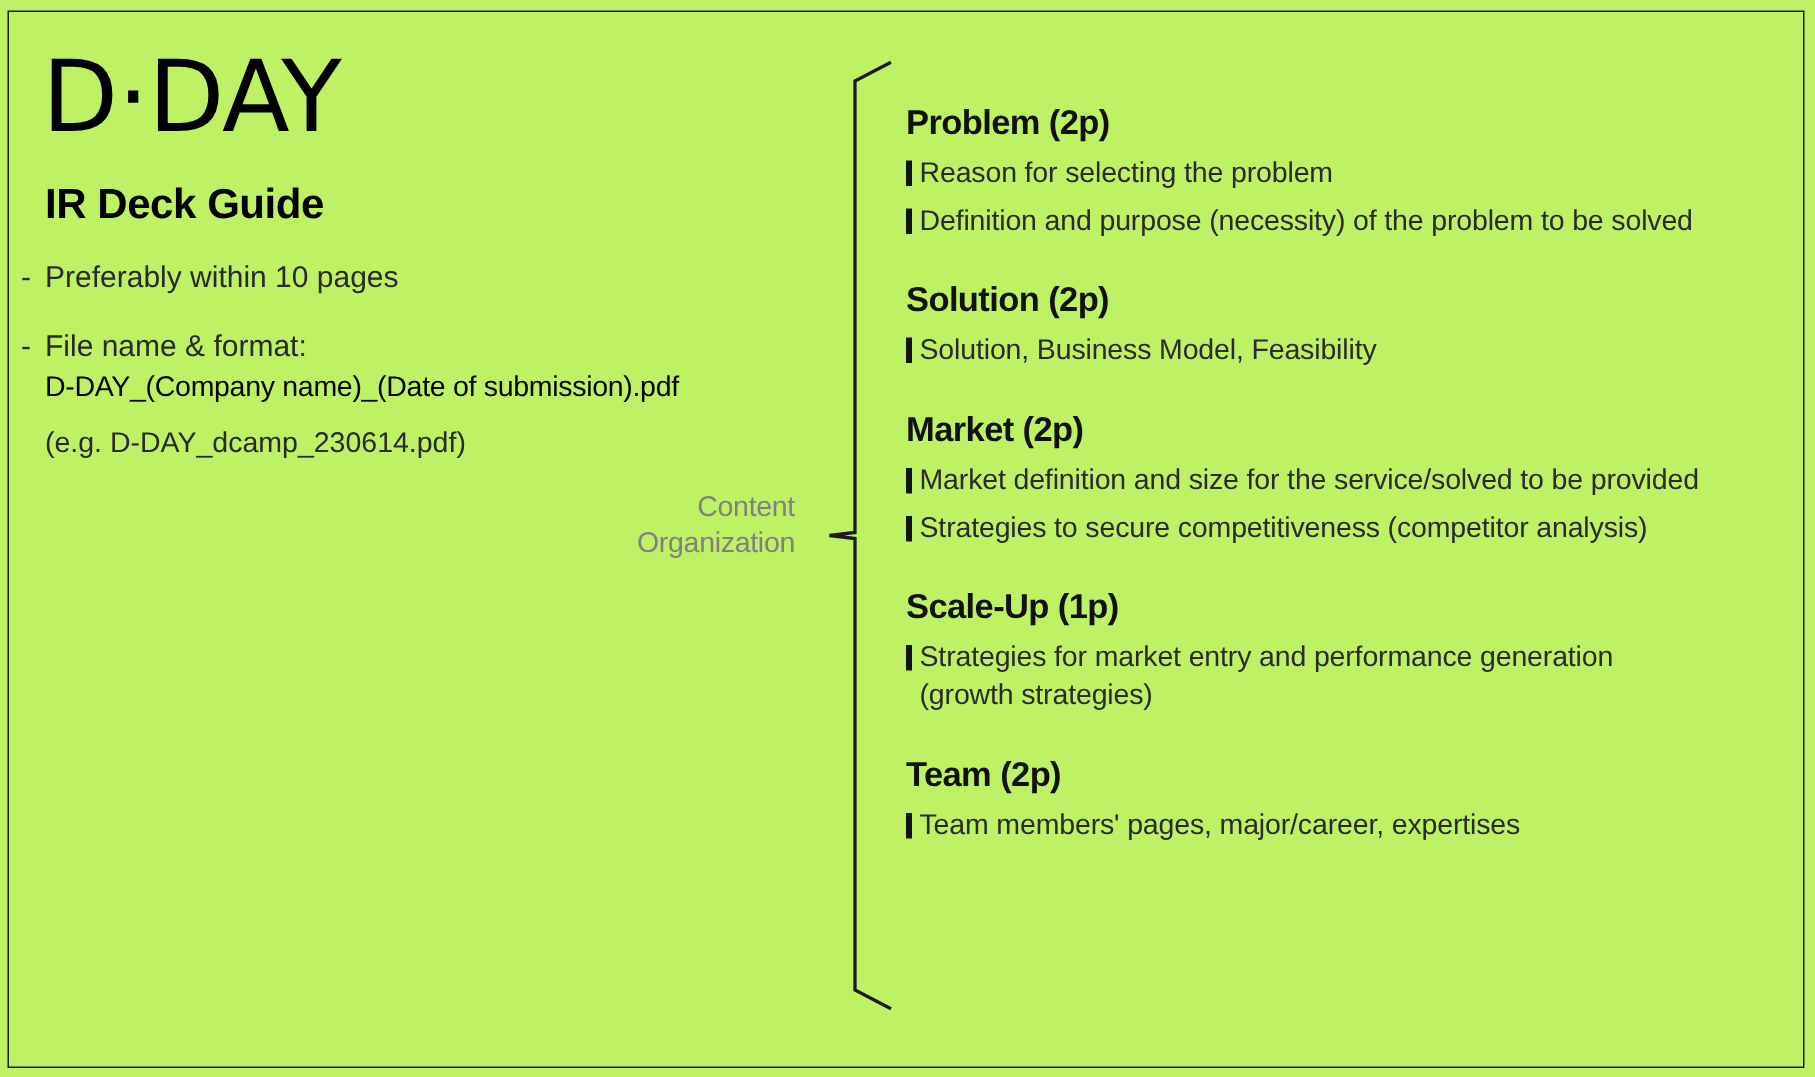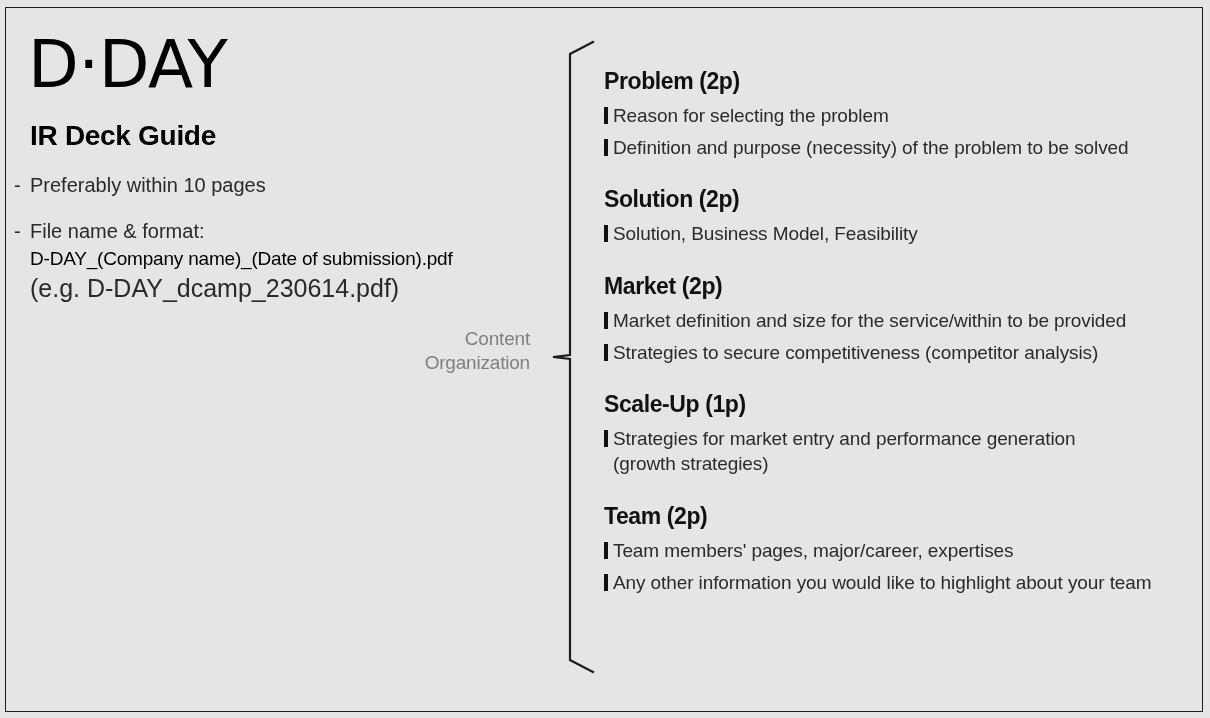--- a/index.html
+++ b/index.html
@@ -12,21 +12,21 @@
     height: 718px;
     font-family: "Liberation Sans", sans-serif;
     color: #1a1a1a;
     overflow: hidden;
   }
 
   #slide {
     position: relative;
     width: 1210px;
     height: 718px;
-    background: #e5e5e5;
+    background: #bef264;
   }
 
   
   #page-border {
     position: absolute;
     left: 5px;
     top: 7px;
     width: 1198px;
     height: 705px;
     border: 1.2px solid #1c1c1c;
@@ -82,23 +82,23 @@
   }
   .file-line {
     font-weight: normal;
     font-size: 19px;
     letter-spacing: -0.2px;
     color: #000000;
     margin-top: 1px;
     white-space: nowrap;
   }
   .eg-line {
-    font-size: 25px;
+    font-size: 19px;
     color: #2a2a2a;
-    margin-top: 1px;
+    margin-top: 12px;
     white-space: nowrap;
   }
 
   
   #callout-label {
     position: absolute;
     left: 340px;
     top: 327px;
     width: 190px;
     text-align: right;
@@ -221,21 +221,21 @@
       <div class="bullet-row">
         <span class="bullet-mark"></span>
         <span class="bullet-text">Solution, Business Model, Feasibility</span>
       </div>
     </div>
 
     <div class="section">
       <div class="section-heading">Market (2p)</div>
       <div class="bullet-row">
         <span class="bullet-mark"></span>
-        <span class="bullet-text">Market definition and size for the service/within to be provided</span>
+        <span class="bullet-text">Market definition and size for the service/solved to be provided</span>
       </div>
       <div class="bullet-row">
         <span class="bullet-mark"></span>
         <span class="bullet-text">Strategies to secure competitiveness (competitor analysis)</span>
       </div>
     </div>
 
     <div class="section">
       <div class="section-heading">Scale-Up (1p)</div>
       <div class="bullet-row">
@@ -244,21 +244,17 @@
 (growth strategies)</span>
       </div>
     </div>
 
     <div class="section">
       <div class="section-heading">Team (2p)</div>
       <div class="bullet-row">
         <span class="bullet-mark"></span>
         <span class="bullet-text">Team members' pages, major/career, expertises</span>
       </div>
-      <div class="bullet-row">
-        <span class="bullet-mark"></span>
-        <span class="bullet-text">Any other information you would like to highlight about your team</span>
-      </div>
     </div>
 
   </div>
 
 </div>
 
 </body></html>

